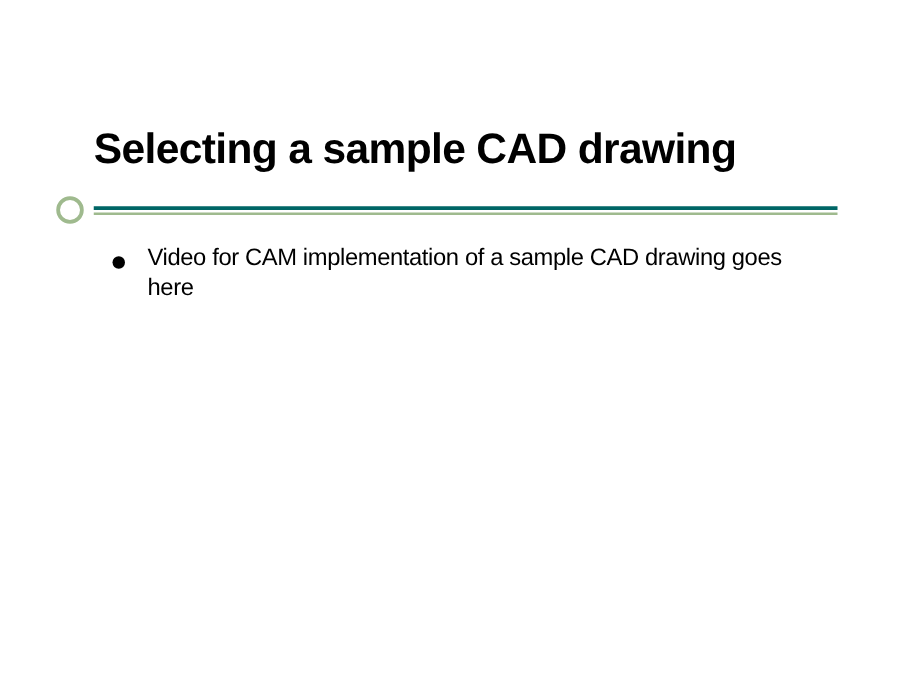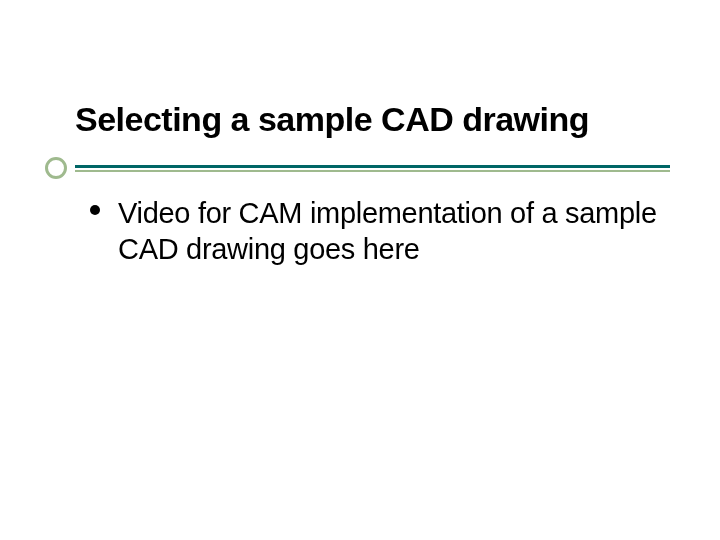--- a/index.html
+++ b/index.html
@@ -78,21 +78,21 @@
     }
     .bullet-marker {
       width: 10px;
       height: 10px;
       background: #000000;
       border-radius: 50%;
       margin-top: 10px;
       flex-shrink: 0;
     }
     .bullet-text {
-      font-size: 29px;
+      font-size: 19px;
       color: #000000;
       line-height: 1.25;
       letter-spacing: -0.3px;
     }
   </style>
 </head>
 <body>
 
 <div class="slide-container">
   <div class="title-area">

